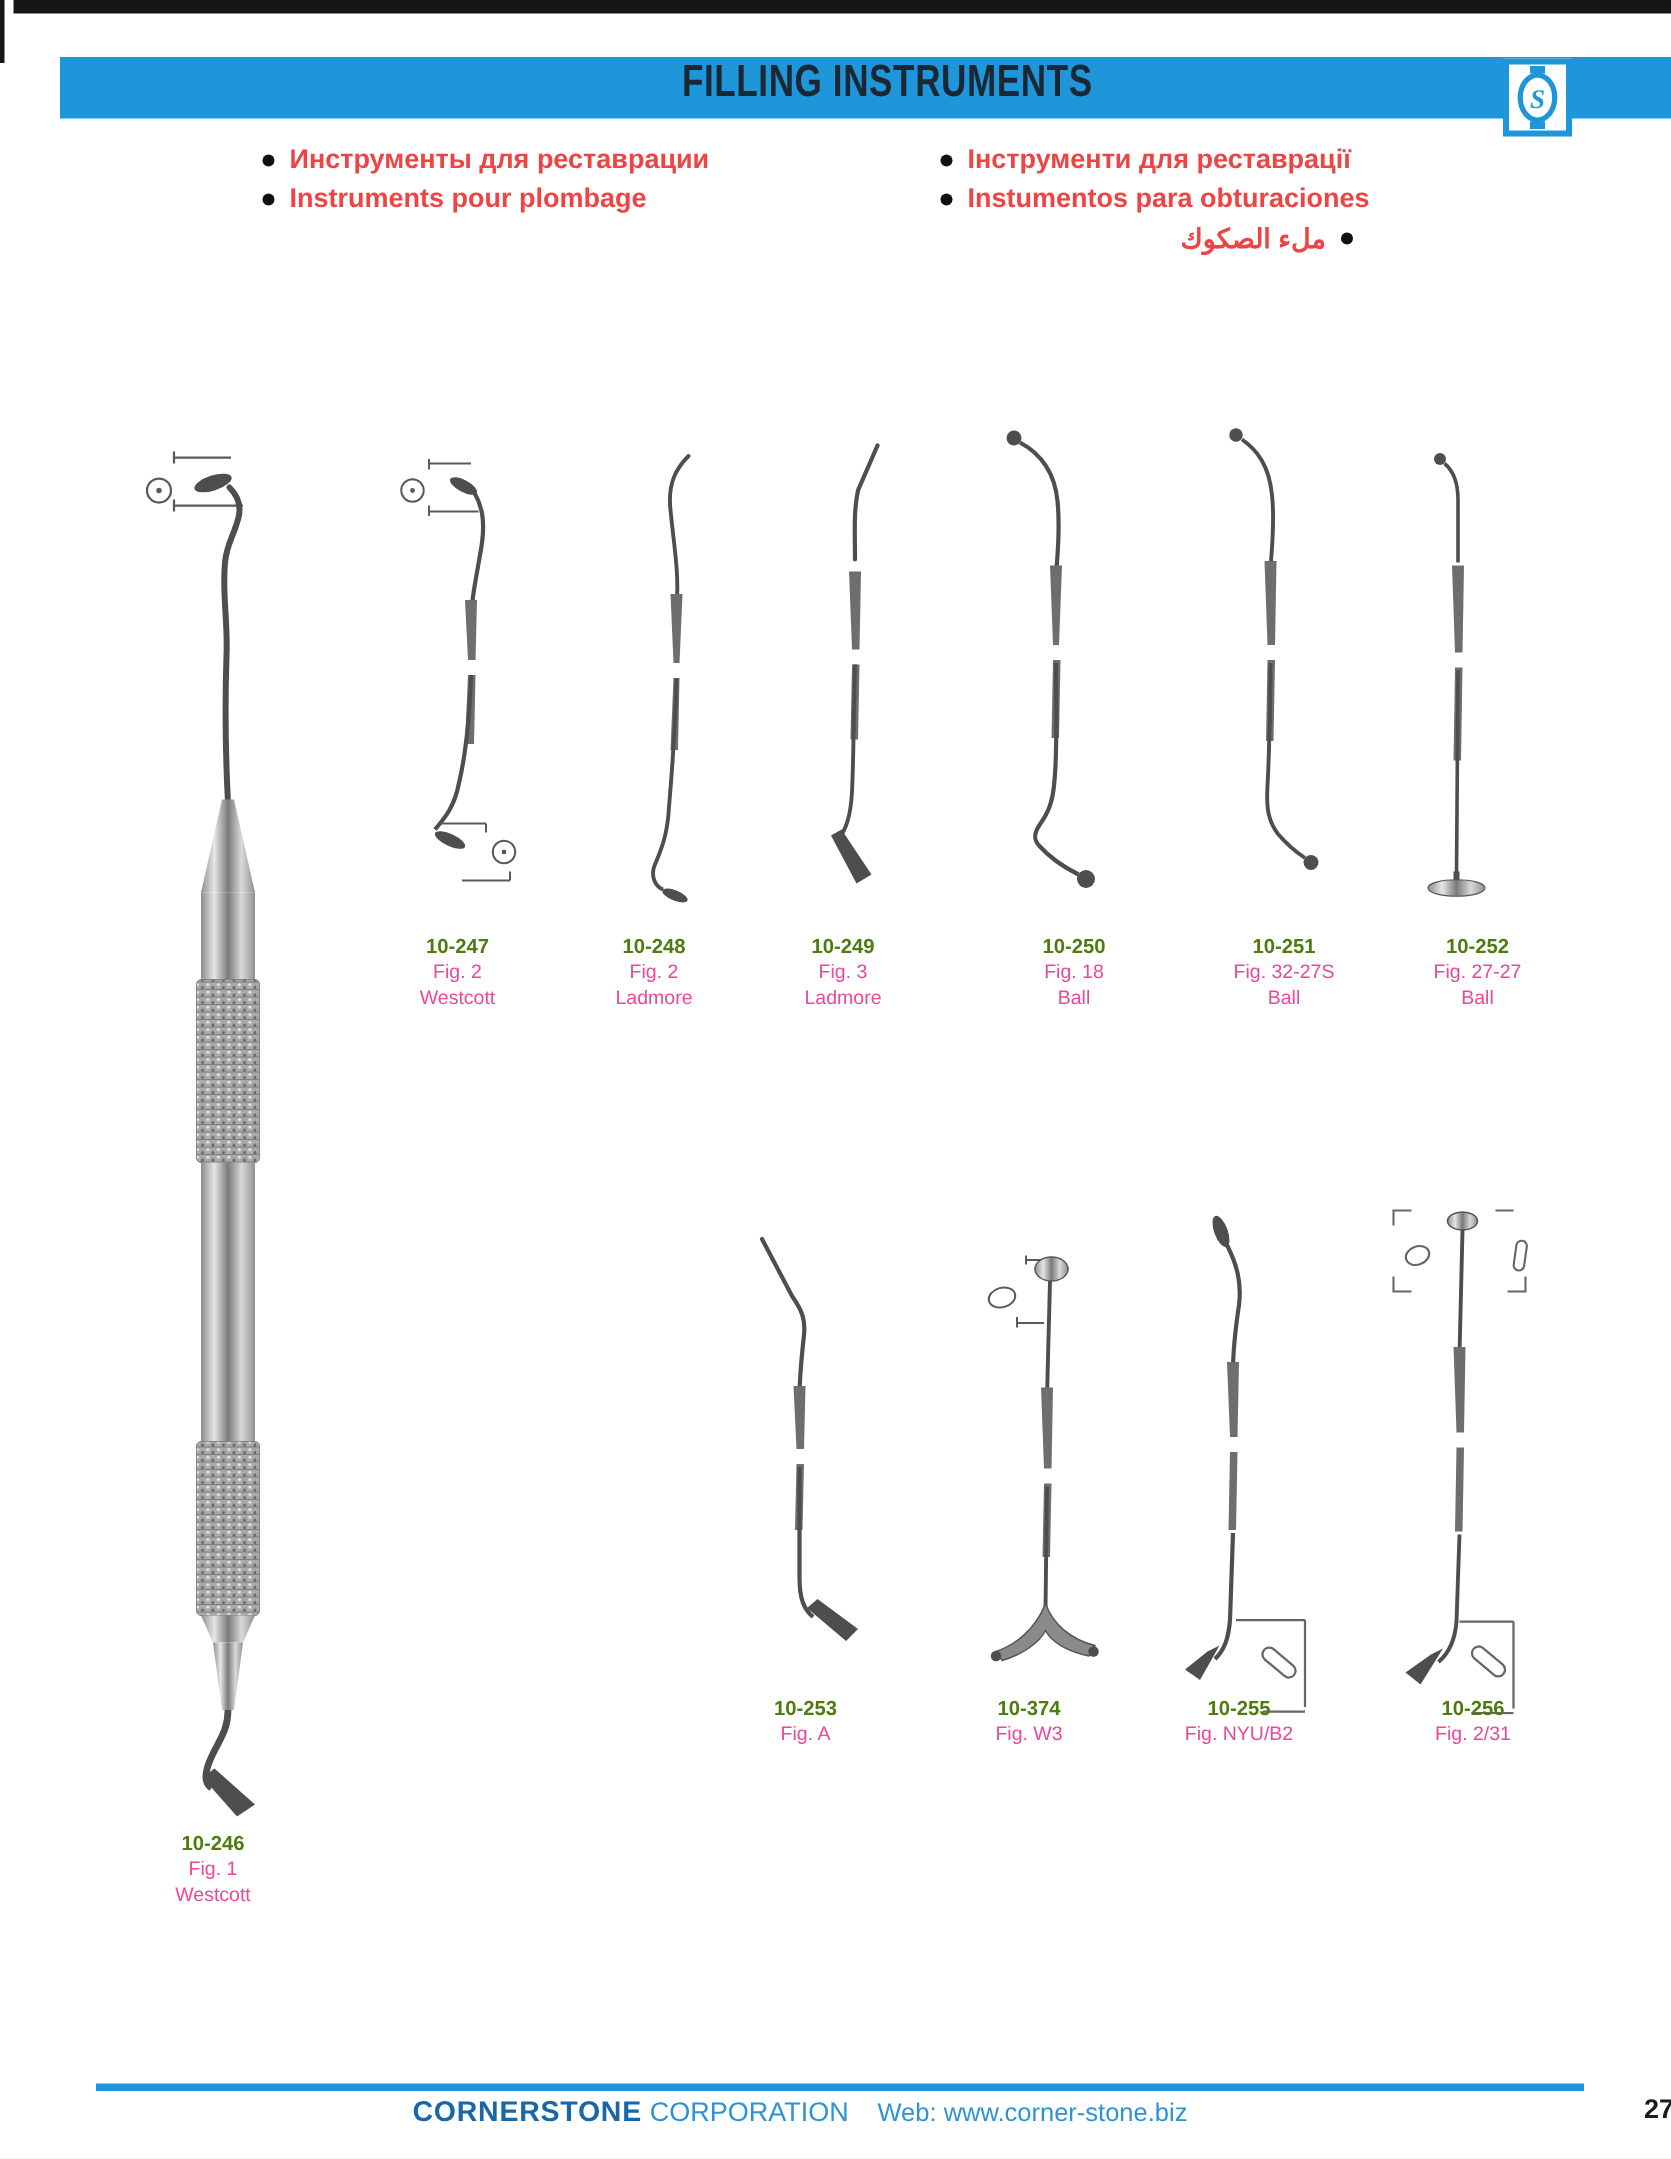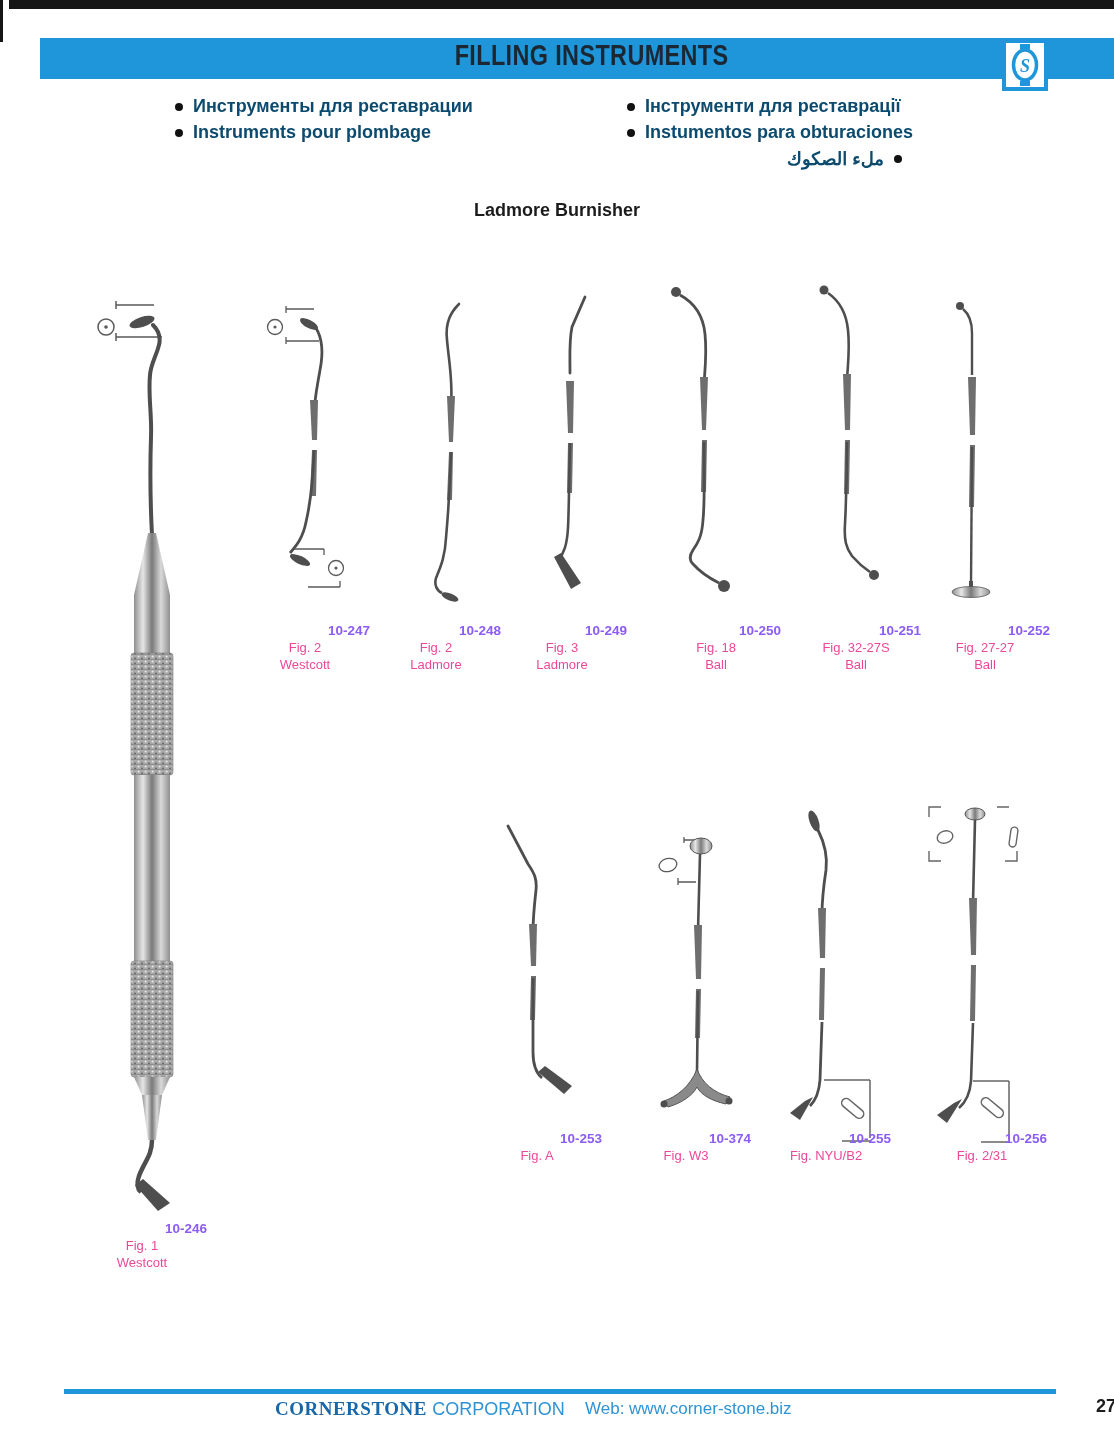--- a/index.html
+++ b/index.html
@@ -12,34 +12,34 @@
   .bluebar{position:absolute;left:0;top:38px;width:1103px;height:41px;background:#1E96D9;
            display:flex;align-items:flex-start;justify-content:center;margin-left:40px;}
   .title{font-size:30px;font-weight:700;color:#1B2733;letter-spacing:.5px;
          display:inline-block;transform:scaleX(.78);white-space:nowrap;}
   
   .logo{position:absolute;left:1002px;top:39px;width:46px;height:52px;background:#fff;
         border:4px solid #1E96D9;box-sizing:border-box;display:flex;align-items:center;justify-content:center;}
   .logo svg{display:block;}
   
   .bullet-line{position:absolute;display:flex;align-items:center;gap:10px;
-               font-size:18px;font-weight:700;color:#0c4a6e;white-space:nowrap;}
+               font-size:18px;font-weight:700;color:#ef4444;white-space:nowrap;}
   .dot{width:8px;height:8px;border-radius:50%;background:#111;flex:0 0 auto;}
   .bullet-line.rtl{direction:rtl;justify-content:flex-start;}
   
   .subtitle{position:absolute;left:0;top:200px;width:1114px;text-align:center;
             font-size:18px;font-weight:700;color:#1c1c1c;}
   
   .plabel{position:absolute;width:130px;text-align:center;line-height:17px;}
-  .pcode{font-size:13.5px;font-weight:700;color:#8b5cf6;text-align:right;}
+  .pcode{font-size:13.5px;font-weight:700;color:#4d7c0f;}
   .pfig,.pname{font-size:13px;color:#ec4899;}
   
   .footer-line{position:absolute;left:64px;top:1389px;width:992px;height:5px;background:#1E96D9;}
   .footer-company{position:absolute;left:275px;top:1398px;font-size:19px;white-space:nowrap;}
-  .fc-bold{font-family:Liberation Serif, serif;font-weight:700;color:#1767A9;letter-spacing:.5px;}
+  .fc-bold{font-family:Liberation Sans, sans-serif;font-weight:700;color:#1767A9;letter-spacing:.5px;}
   .fc-rest{color:#2E93D4;font-size:18px;}
   .footer-web{position:absolute;left:585px;top:1399px;font-size:17px;color:#2E93D4;white-space:nowrap;}
   .footer-page{position:absolute;left:1076px;top:1396px;width:40px;text-align:right;
                font-size:18px;font-weight:700;color:#1c1c1c;}
   .inst{position:absolute;}
 </style>
 </head>
 <body>
 
 <div class="page">
@@ -91,21 +91,20 @@
   </div>
   <div class="bullet-line" style="left:627px;top:122px">
     <span class="dot"></span>
     <span>Instumentos para obturaciones</span>
   </div>
   <div class="bullet-line rtl" style="left:630px;top:148px;width:272px">
     <span class="dot"></span>
     <span style="letter-spacing:2px">ملء الصكوك</span>
   </div>
 
-  <div class="subtitle">Ladmore Burnisher</div>
 
   <svg class="inst" style="left:60px;top:295px" width="190" height="925" viewBox="0 0 190 925">
     <g stroke="#5a5a5a" stroke-width="1.5" fill="none">
       <path d="M56,6 v8 M56,10 h38"></path>
       <circle cx="46" cy="32" r="8"></circle>
         <circle cx="46" cy="32" r="1.8" fill="#5a5a5a" stroke="none"></circle>
       <path d="M56,46 v-8 M56,42 h46"></path>
     </g>
     <ellipse cx="82" cy="27" rx="13" ry="5" fill="#4e4e4e" transform="rotate(-18 82 27)"></ellipse>
     <path d="M93,30 c6,6 8,12 6,20 c-3,12 -8,18 -9,30 c-2,20 2,40 1,62 c-1,30 -1,60 1,98" stroke="#4e4e4e" stroke-width="4" fill="none" stroke-linecap="round"></path>

